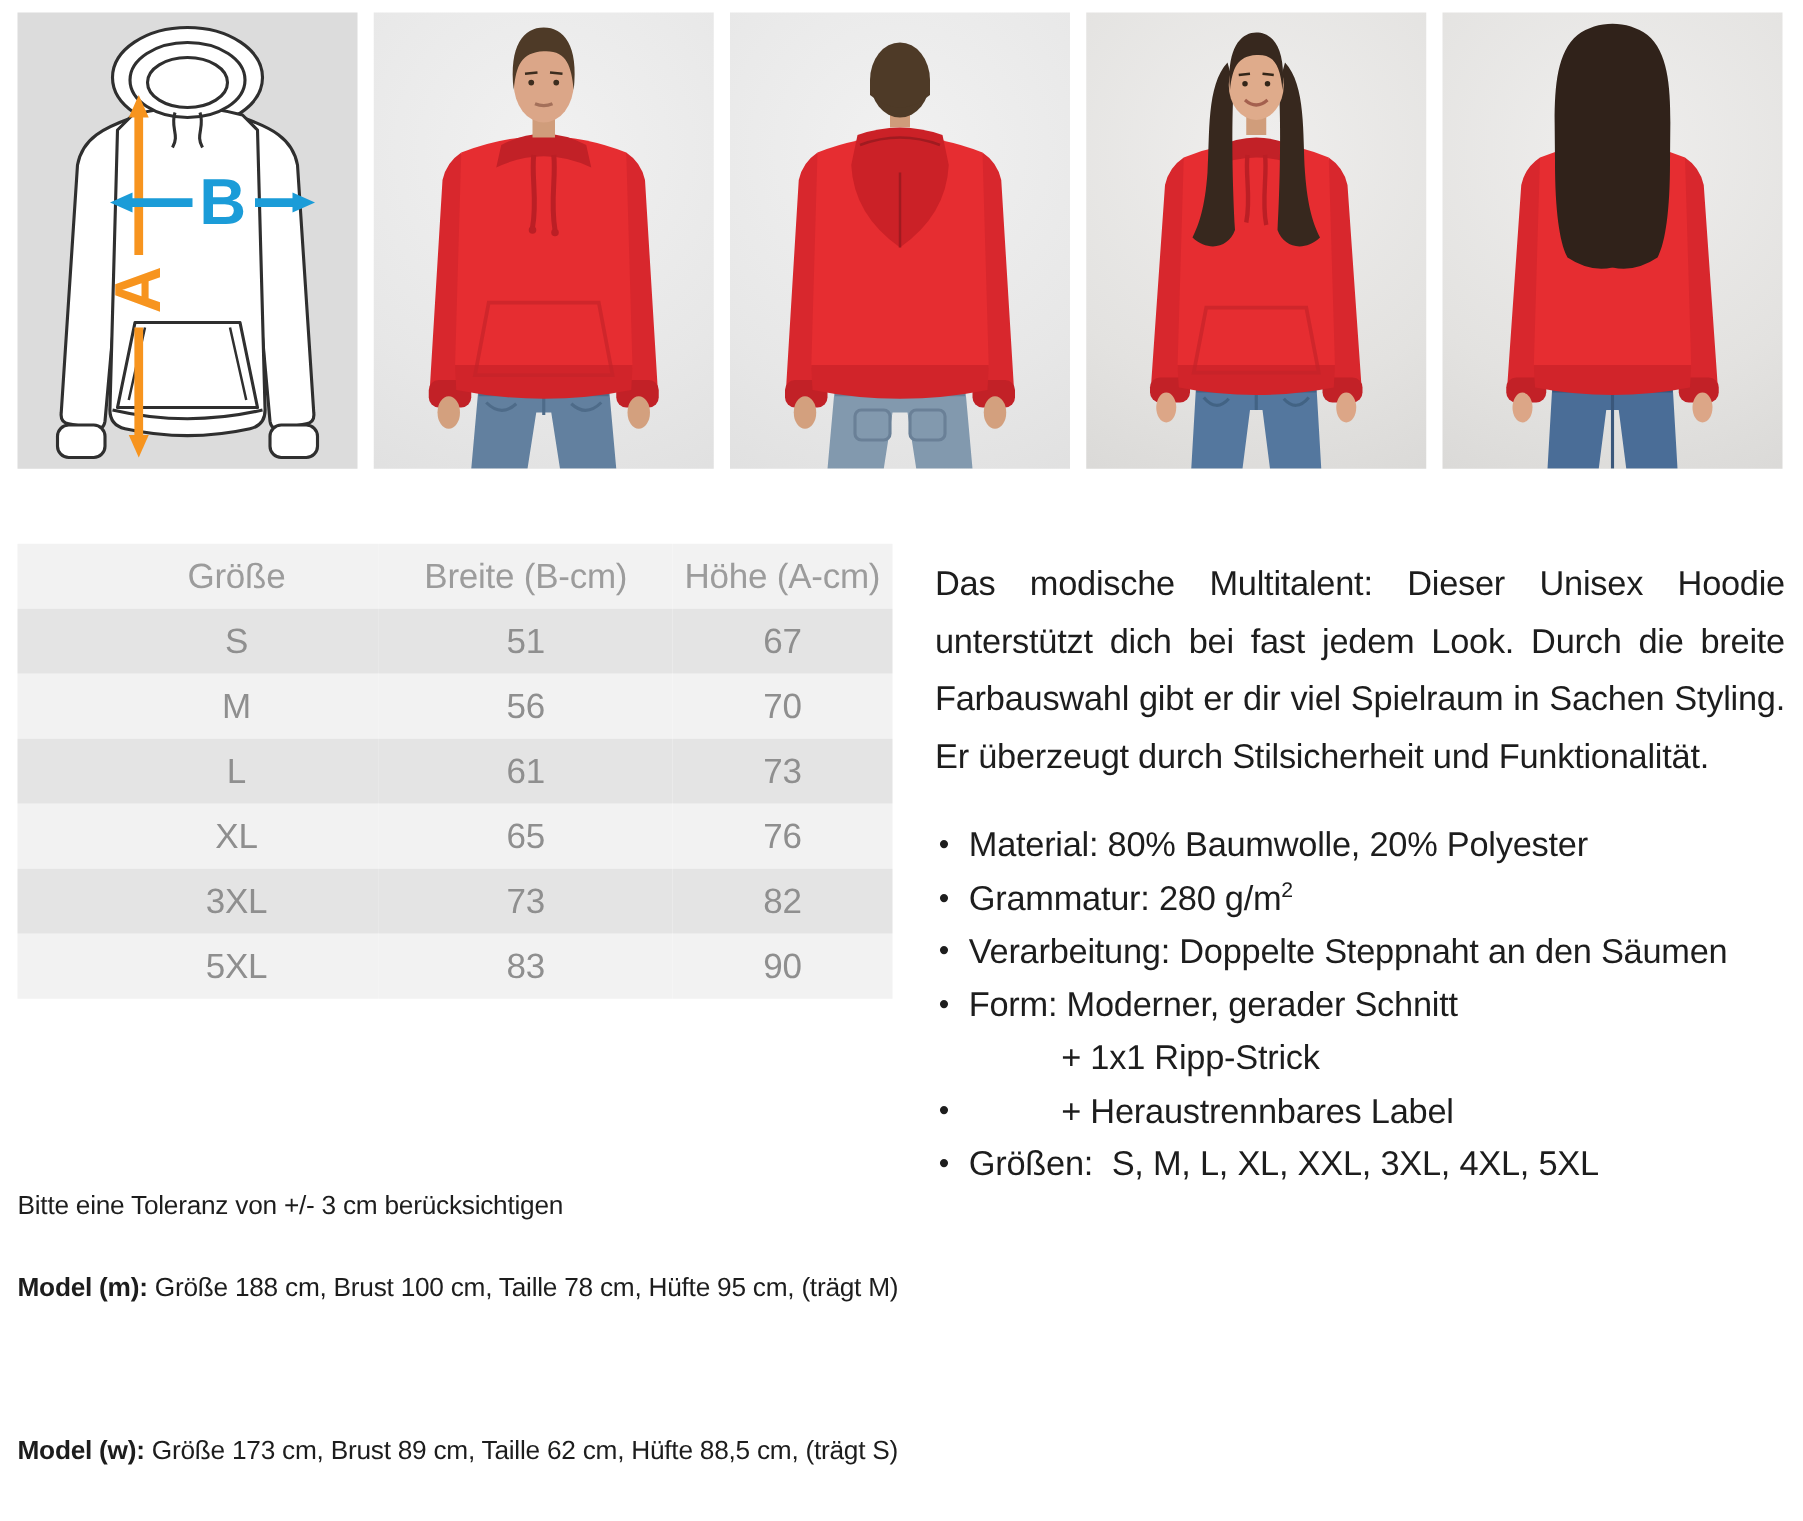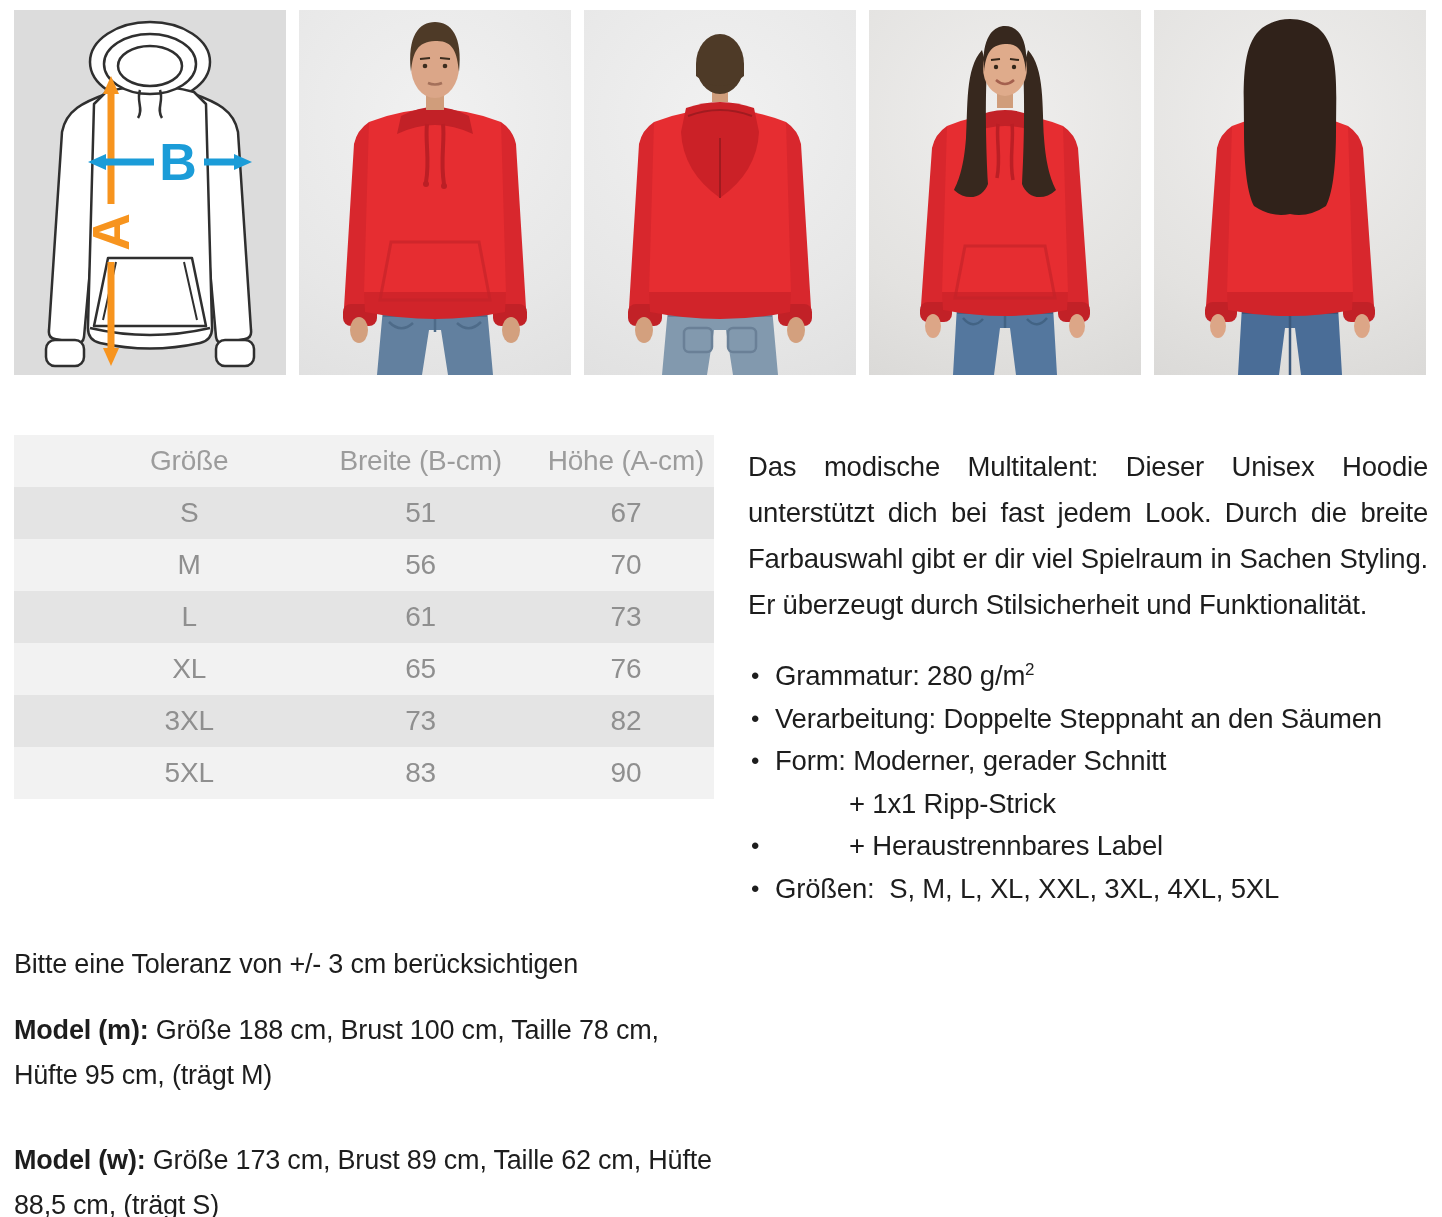--- a/index.html
+++ b/index.html
@@ -20,21 +20,21 @@
   .size-table td,.size-table th{height:52px;padding:0;text-align:center;font-weight:normal;vertical-align:middle;}
   .size-table .c1{width:250px;padding-left:61px;}
   .size-table .c2{width:258px;}
   .size-table .c3{width:192px;}
   .size-table thead tr{background:#f2f2f2;color:#9c9c9c;}
   .size-table tbody tr{color:#8f8f8f;}
   .size-table tbody tr:nth-child(odd){background:#e4e4e4;}
   .size-table tbody tr:nth-child(even){background:#f2f2f2;}
 
   
-  .note{position:absolute;left:14px;width:710px;font-size:27px;line-height:45px;}
+  .note{position:absolute;left:14px;width:710px;font-size:21px;line-height:45px;}
   .note b{font-weight:bold;}
   .tolerance{top:942px;}
   .model-m{top:1008px;}
   .model-w{top:1138px;}
 
   
   .description{position:absolute;left:748px;top:444px;width:680px;font-size:27.5px;}
   .description p{margin:0;text-align:justify;line-height:46px;}
   .attr-list{list-style:none;margin:27px 0 0 0;padding:0;line-height:42.5px;}
   .attr-list li{position:relative;padding-left:27px;}
@@ -226,20 +226,21 @@
     <b>Model (m):</b><span> Größe 188 cm, Brust 100 cm, Taille 78 cm, Hüfte 95 cm, (trägt M)</span>
   </div>
 
   <div class="note model-w">
     <b>Model (w):</b><span> Größe 173 cm, Brust 89 cm, Taille 62 cm, Hüfte 88,5 cm, (trägt S)</span>
   </div>
 
   <div class="description">
     <p>Das modische Multitalent: Dieser Unisex Hoodie unterstützt dich bei fast jedem Look. Durch die breite Farbauswahl gibt er dir viel Spielraum in Sachen Styling. Er überzeugt durch Stilsicherheit und Funktionalität.</p>
     <ul class="attr-list">
+      <li><span>Material: 80% Baumwolle, 20% Polyester</span></li>
       <li><span>Grammatur: 280 g/m</span><sup>2</sup></li>
       <li><span>Verarbeitung: Doppelte Steppnaht an den Säumen</span></li>
       <li><span>Form: Moderner, gerader Schnitt</span><div class="cont">+ 1x1 Ripp-Strick</div></li>
       <li><div class="cont">+ Heraustrennbares Label</div></li>
       <li><span>Größen:&nbsp; S, M, L, XL, XXL, 3XL, 4XL, 5XL</span></li>
     </ul>
   </div>
 
 </div>
 

